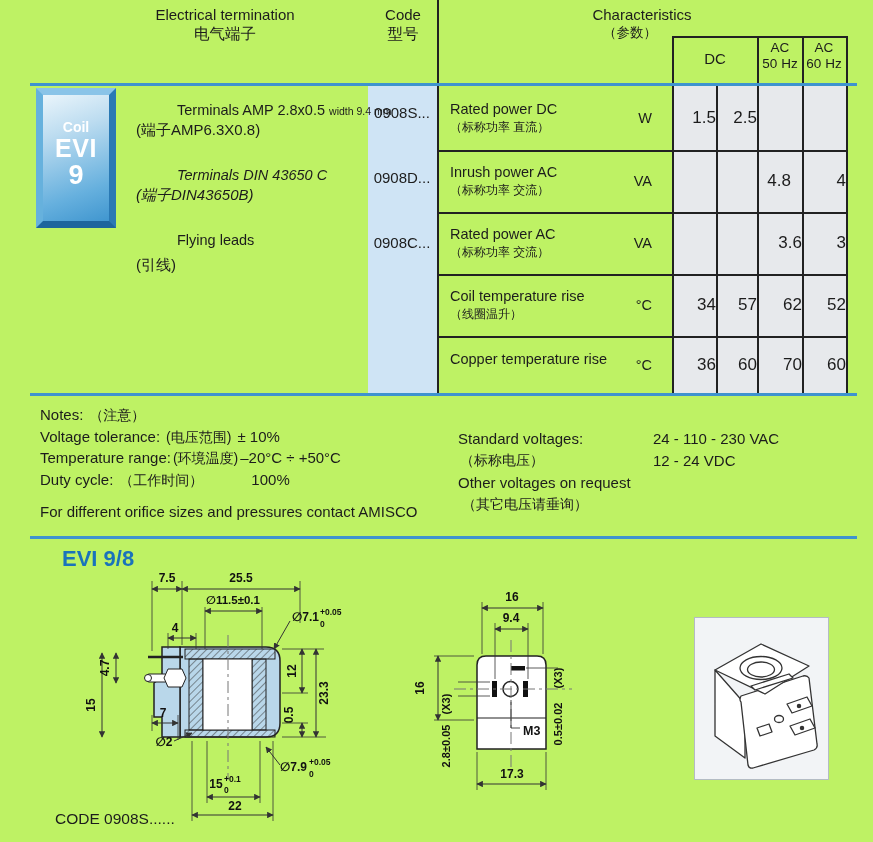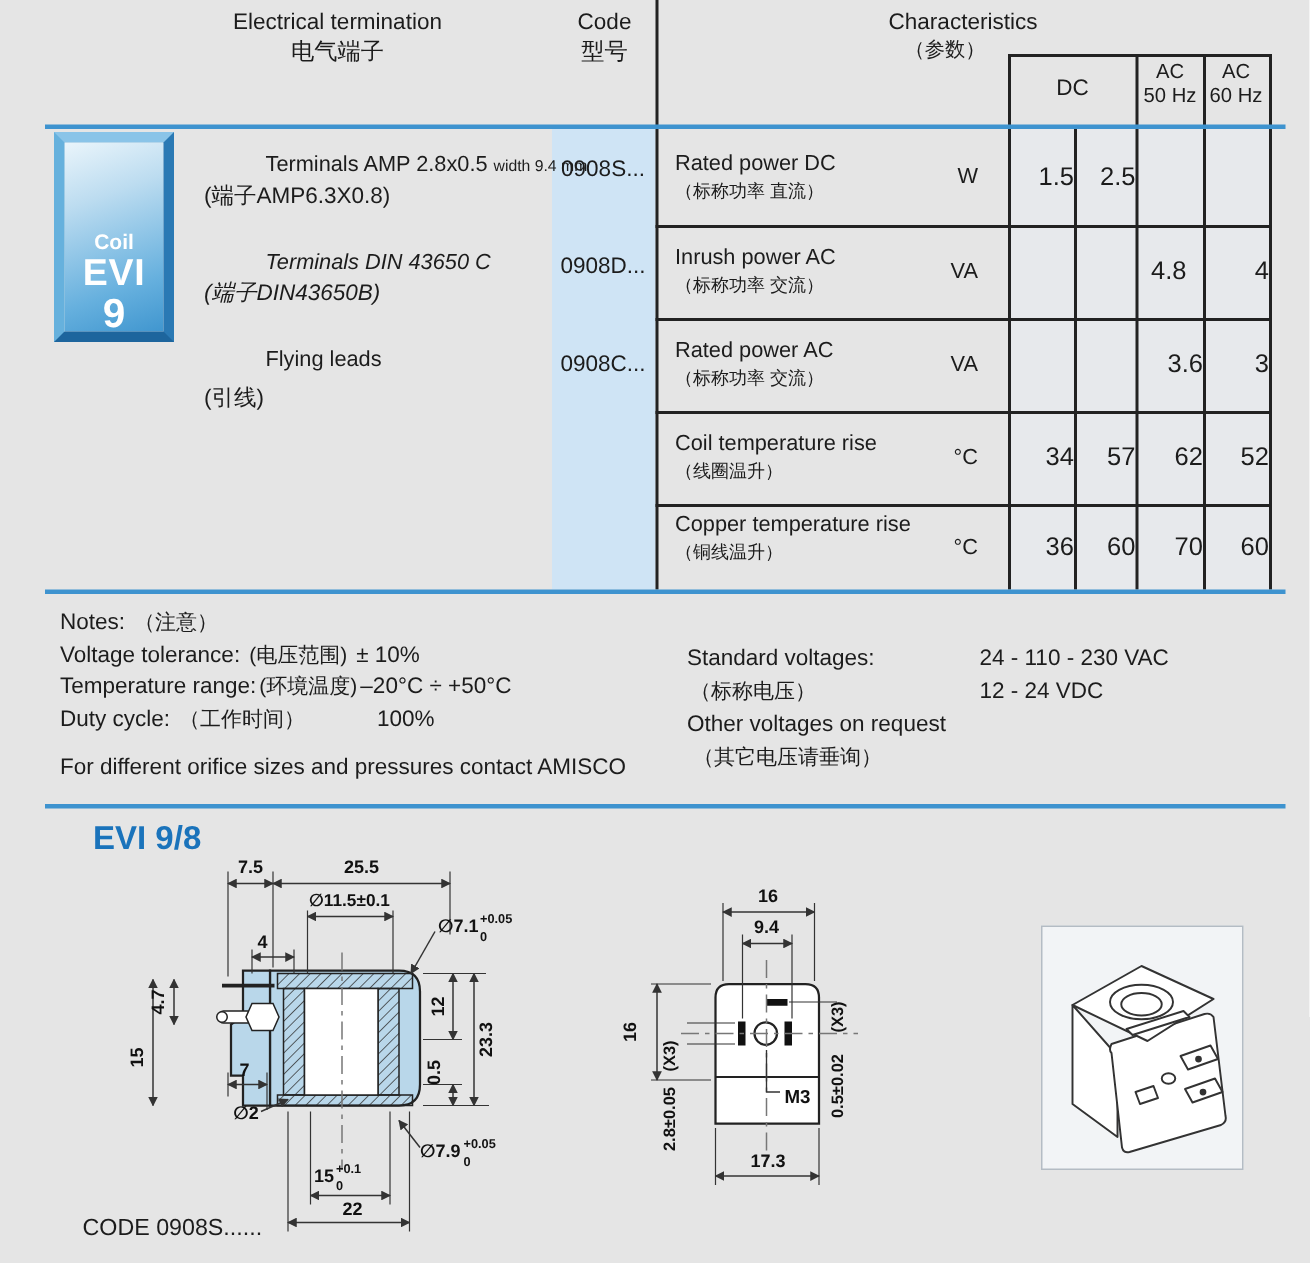--- a/index.html
+++ b/index.html
@@ -1,30 +1,30 @@
 <!DOCTYPE html>
 <html><head>
 <meta charset="utf-8">
 <style>
   html,body{margin:0;padding:0;background:#fff;}
-  .page{position:relative;width:873px;height:842px;background:#e5e5e5;overflow:hidden;
+  .page{position:relative;width:873px;height:842px;background:#bef264;overflow:hidden;
         font-family:"Liberation Sans","DejaVu Sans",sans-serif;color:#1c1c1c;}
   .abs{position:absolute;}
   .t{position:absolute;white-space:nowrap;color:#1c1c1c;}
   .ctr{transform:translateX(-50%);}
   .hline{position:absolute;background:#222;height:2px;}
   .vline{position:absolute;background:#222;width:2px;}
   .blueline{position:absolute;background:#3e93cf;height:3px;}
   .fill{position:absolute;}
   .badge{position:absolute;left:36px;top:88px;width:80px;height:140px;box-sizing:border-box;
          border:7px solid;border-top-color:#8ac4e8;border-left-color:#66b1dd;
          border-right-color:#2a79b4;border-bottom-color:#1d659d;
          background:linear-gradient(160deg,#eaf5fb 0%,#bcdcf0 30%,#66b0de 75%,#4096cf 100%);
          display:flex;flex-direction:column;align-items:center;justify-content:flex-start;
-         padding-top:58px;color:#fff;font-weight:bold;}
+         padding-top:24px;color:#fff;font-weight:bold;}
   .badge .b1{font-size:14px;line-height:16px;}
   .badge .b2{font-size:25px;line-height:26px;letter-spacing:.5px;}
   .badge .b3{font-size:27px;line-height:28px;}
   .term-block{position:absolute;left:130px;}
   .term-l1{font-size:14.5px;margin-left:47px;}
   .term-note{font-size:10.5px;}
   .term-l2{font-size:15px;margin-top:3px;padding-left:6px;}
   .code-txt{position:absolute;font-size:15px;transform:translateX(-50%);}
   .rowlabel{position:absolute;left:450px;width:185px;display:flex;flex-direction:column;justify-content:center;}
   .rowlabel .l1{font-size:14.5px;}
@@ -115,21 +115,20 @@
     <div class="l2">（标称功率 交流）</div>
   </div>
   <div class="unit" style="left:612px;top:212px;height:62px;">VA</div>
   <div class="rowlabel" style="top:274px;height:62px;">
     <div class="l1">Coil temperature rise</div>
     <div class="l2">（线圈温升）</div>
   </div>
   <div class="unit" style="left:612px;top:274px;height:62px;">°C</div>
   <div class="rowlabel" style="top:336px;height:46px;">
     <div class="l1">Copper temperature rise</div>
-    <div class="l2">（铜线温升）</div>
   </div>
   <div class="unit" style="left:612px;top:336px;height:57px;">°C</div>
 
   <div class="val" style="left:673px;top:86px;width:43px;line-height:64px;">1.5</div>
   <div class="val" style="left:716px;top:86px;width:41px;line-height:64px;">2.5</div>
   <div class="val" style="left:757px;top:86px;width:45px;line-height:64px;"></div>
   <div class="val" style="left:802px;top:86px;width:44px;line-height:64px;"></div>
   <div class="val" style="left:673px;top:150px;width:43px;line-height:62px;"></div>
   <div class="val" style="left:716px;top:150px;width:41px;line-height:62px;"></div>
   <div class="val" style="left:757px;top:150px;width:34px;line-height:62px;">4.8</div>

